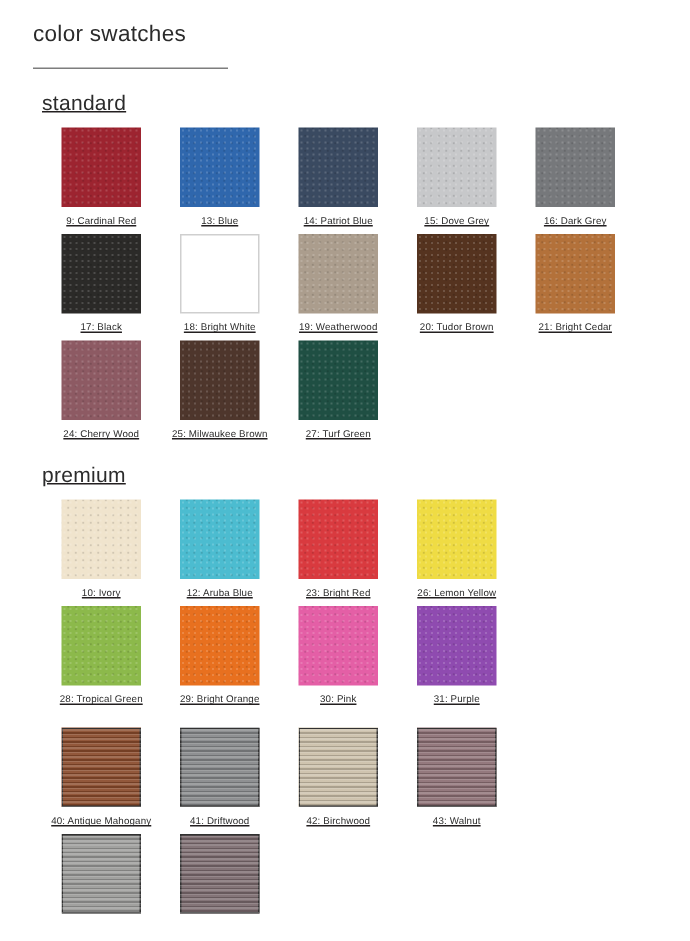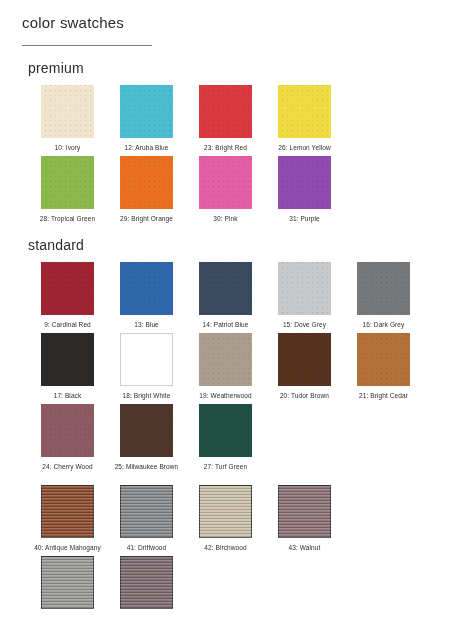--- a/index.html
+++ b/index.html
@@ -14,20 +14,21 @@
     color: #231f20;
     overflow: hidden;
     position: relative;
   }
 
   .page {
     width: 460px;
     height: 627px;
     position: relative;
     box-sizing: border-box;
+    text-decoration: underline;
   }
 
   
   .page-title-wrap {
     padding: 4px 0 0 22px;
   }
   .page-title {
     font-size: 15px;
     font-weight: 400;
     letter-spacing: 0.2px;
@@ -126,20 +127,81 @@
 
 <div class="page">
 
   <div class="page-title-wrap">
     <h1 class="page-title">color swatches</h1>
   </div>
   <div class="title-rule"></div>
 
   <div id="sections-root">
       <div class="section">
+        <h2 class="section-title">standard</h2>
+        <div class="swatch-row">
+          <div class="swatch-cell">
+            <div class="swatch-chip speckle" style="background: rgb(157, 36, 48);"></div>
+            <div class="swatch-label">9: Cardinal Red</div>
+          </div>
+          <div class="swatch-cell">
+            <div class="swatch-chip speckle" style="background: rgb(47, 103, 173);"></div>
+            <div class="swatch-label">13: Blue</div>
+          </div>
+          <div class="swatch-cell">
+            <div class="swatch-chip speckle" style="background: rgb(58, 74, 97);"></div>
+            <div class="swatch-label">14: Patriot Blue</div>
+          </div>
+          <div class="swatch-cell">
+            <div class="swatch-chip speckle" style="background: rgb(199, 200, 202);"></div>
+            <div class="swatch-label">15: Dove Grey</div>
+          </div>
+          <div class="swatch-cell">
+            <div class="swatch-chip speckle" style="background: rgb(118, 120, 123);"></div>
+            <div class="swatch-label">16: Dark Grey</div>
+          </div>
+        </div>
+        <div class="swatch-row">
+          <div class="swatch-cell">
+            <div class="swatch-chip speckle" style="background: rgb(43, 42, 40);"></div>
+            <div class="swatch-label">17: Black</div>
+          </div>
+          <div class="swatch-cell">
+            <div class="swatch-chip bordered" style="background: rgb(255, 255, 255);"></div>
+            <div class="swatch-label">18: Bright White</div>
+          </div>
+          <div class="swatch-cell">
+            <div class="swatch-chip speckle" style="background: rgb(171, 157, 141);"></div>
+            <div class="swatch-label">19: Weatherwood</div>
+          </div>
+          <div class="swatch-cell">
+            <div class="swatch-chip speckle" style="background: rgb(85, 51, 31);"></div>
+            <div class="swatch-label">20: Tudor Brown</div>
+          </div>
+          <div class="swatch-cell">
+            <div class="swatch-chip speckle" style="background: rgb(179, 113, 58);"></div>
+            <div class="swatch-label">21: Bright Cedar</div>
+          </div>
+        </div>
+        <div class="swatch-row">
+          <div class="swatch-cell">
+            <div class="swatch-chip speckle" style="background: rgb(141, 90, 99);"></div>
+            <div class="swatch-label">24: Cherry Wood</div>
+          </div>
+          <div class="swatch-cell">
+            <div class="swatch-chip speckle" style="background: rgb(78, 54, 44);"></div>
+            <div class="swatch-label">25: Milwaukee Brown</div>
+          </div>
+          <div class="swatch-cell">
+            <div class="swatch-chip speckle" style="background: rgb(31, 79, 67);"></div>
+            <div class="swatch-label">27: Turf Green</div>
+          </div>
+        </div>
+      </div>
+      <div class="section">
         <h2 class="section-title">premium</h2>
         <div class="swatch-row">
           <div class="swatch-cell">
             <div class="swatch-chip speckle" style="background: rgb(240, 228, 205);"></div>
             <div class="swatch-label">10: Ivory</div>
           </div>
           <div class="swatch-cell">
             <div class="swatch-chip speckle" style="background: rgb(76, 188, 208);"></div>
             <div class="swatch-label">12: Aruba Blue</div>
           </div>
@@ -165,81 +227,20 @@
             <div class="swatch-chip speckle" style="background: rgb(228, 95, 166);"></div>
             <div class="swatch-label">30: Pink</div>
           </div>
           <div class="swatch-cell">
             <div class="swatch-chip speckle" style="background: rgb(143, 75, 176);"></div>
             <div class="swatch-label">31: Purple</div>
           </div>
         </div>
       </div>
       <div class="section">
-        <h2 class="section-title">standard</h2>
-        <div class="swatch-row">
-          <div class="swatch-cell">
-            <div class="swatch-chip speckle" style="background: rgb(157, 36, 48);"></div>
-            <div class="swatch-label">9: Cardinal Red</div>
-          </div>
-          <div class="swatch-cell">
-            <div class="swatch-chip speckle" style="background: rgb(47, 103, 173);"></div>
-            <div class="swatch-label">13: Blue</div>
-          </div>
-          <div class="swatch-cell">
-            <div class="swatch-chip speckle" style="background: rgb(58, 74, 97);"></div>
-            <div class="swatch-label">14: Patriot Blue</div>
-          </div>
-          <div class="swatch-cell">
-            <div class="swatch-chip speckle" style="background: rgb(199, 200, 202);"></div>
-            <div class="swatch-label">15: Dove Grey</div>
-          </div>
-          <div class="swatch-cell">
-            <div class="swatch-chip speckle" style="background: rgb(118, 120, 123);"></div>
-            <div class="swatch-label">16: Dark Grey</div>
-          </div>
-        </div>
-        <div class="swatch-row">
-          <div class="swatch-cell">
-            <div class="swatch-chip speckle" style="background: rgb(43, 42, 40);"></div>
-            <div class="swatch-label">17: Black</div>
-          </div>
-          <div class="swatch-cell">
-            <div class="swatch-chip bordered" style="background: rgb(255, 255, 255);"></div>
-            <div class="swatch-label">18: Bright White</div>
-          </div>
-          <div class="swatch-cell">
-            <div class="swatch-chip speckle" style="background: rgb(171, 157, 141);"></div>
-            <div class="swatch-label">19: Weatherwood</div>
-          </div>
-          <div class="swatch-cell">
-            <div class="swatch-chip speckle" style="background: rgb(85, 51, 31);"></div>
-            <div class="swatch-label">20: Tudor Brown</div>
-          </div>
-          <div class="swatch-cell">
-            <div class="swatch-chip speckle" style="background: rgb(179, 113, 58);"></div>
-            <div class="swatch-label">21: Bright Cedar</div>
-          </div>
-        </div>
-        <div class="swatch-row">
-          <div class="swatch-cell">
-            <div class="swatch-chip speckle" style="background: rgb(141, 90, 99);"></div>
-            <div class="swatch-label">24: Cherry Wood</div>
-          </div>
-          <div class="swatch-cell">
-            <div class="swatch-chip speckle" style="background: rgb(78, 54, 44);"></div>
-            <div class="swatch-label">25: Milwaukee Brown</div>
-          </div>
-          <div class="swatch-cell">
-            <div class="swatch-chip speckle" style="background: rgb(31, 79, 67);"></div>
-            <div class="swatch-label">27: Turf Green</div>
-          </div>
-        </div>
-      </div>
-      <div class="section">
         <div class="swatch-row">
           <div class="swatch-cell">
             <div class="swatch-chip wood grain" style="background: rgb(138, 75, 44);"></div>
             <div class="swatch-label">40: Antique Mahogany</div>
           </div>
           <div class="swatch-cell">
             <div class="swatch-chip wood grain" style="background: rgb(134, 136, 138);"></div>
             <div class="swatch-label">41: Driftwood</div>
           </div>
           <div class="swatch-cell">

